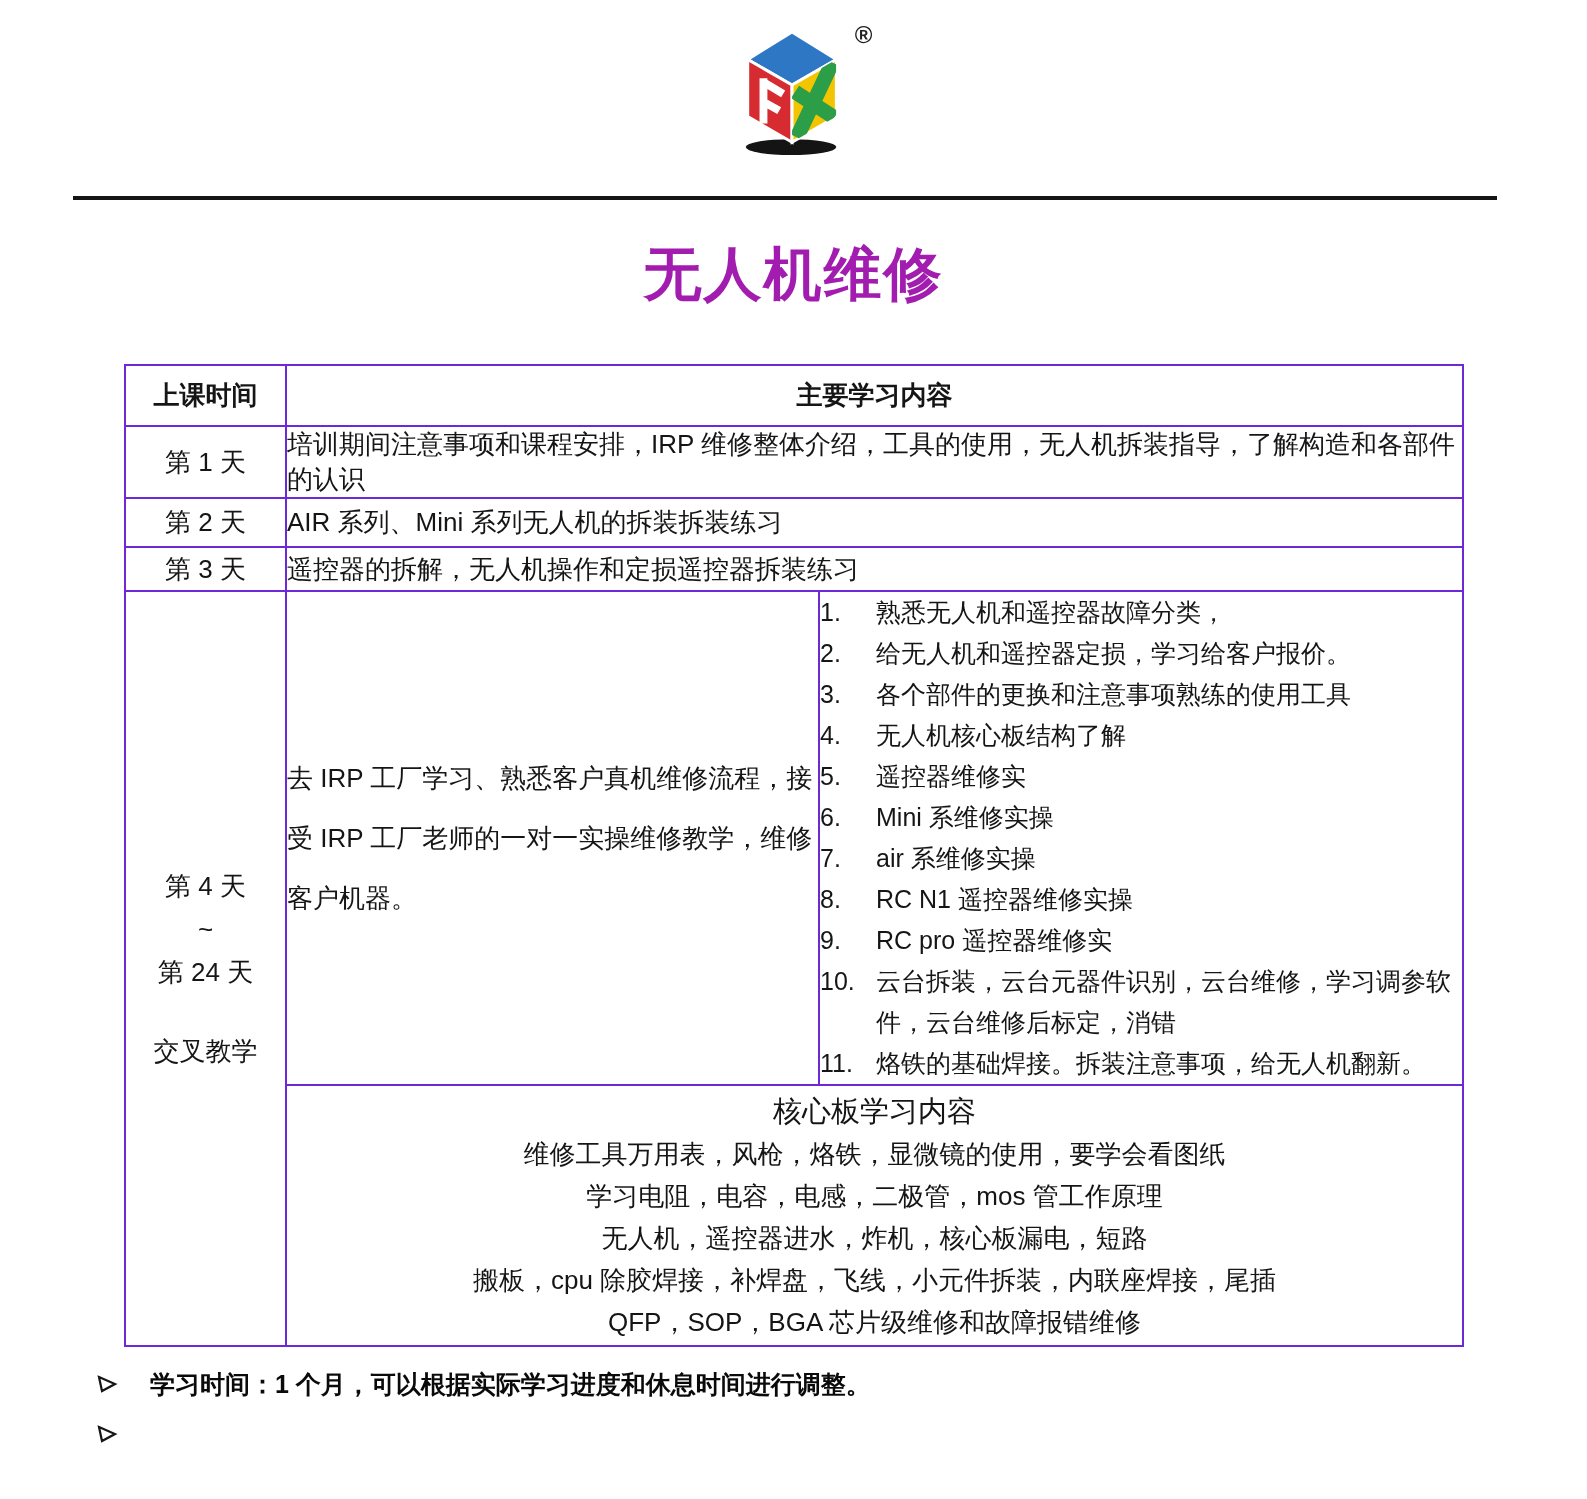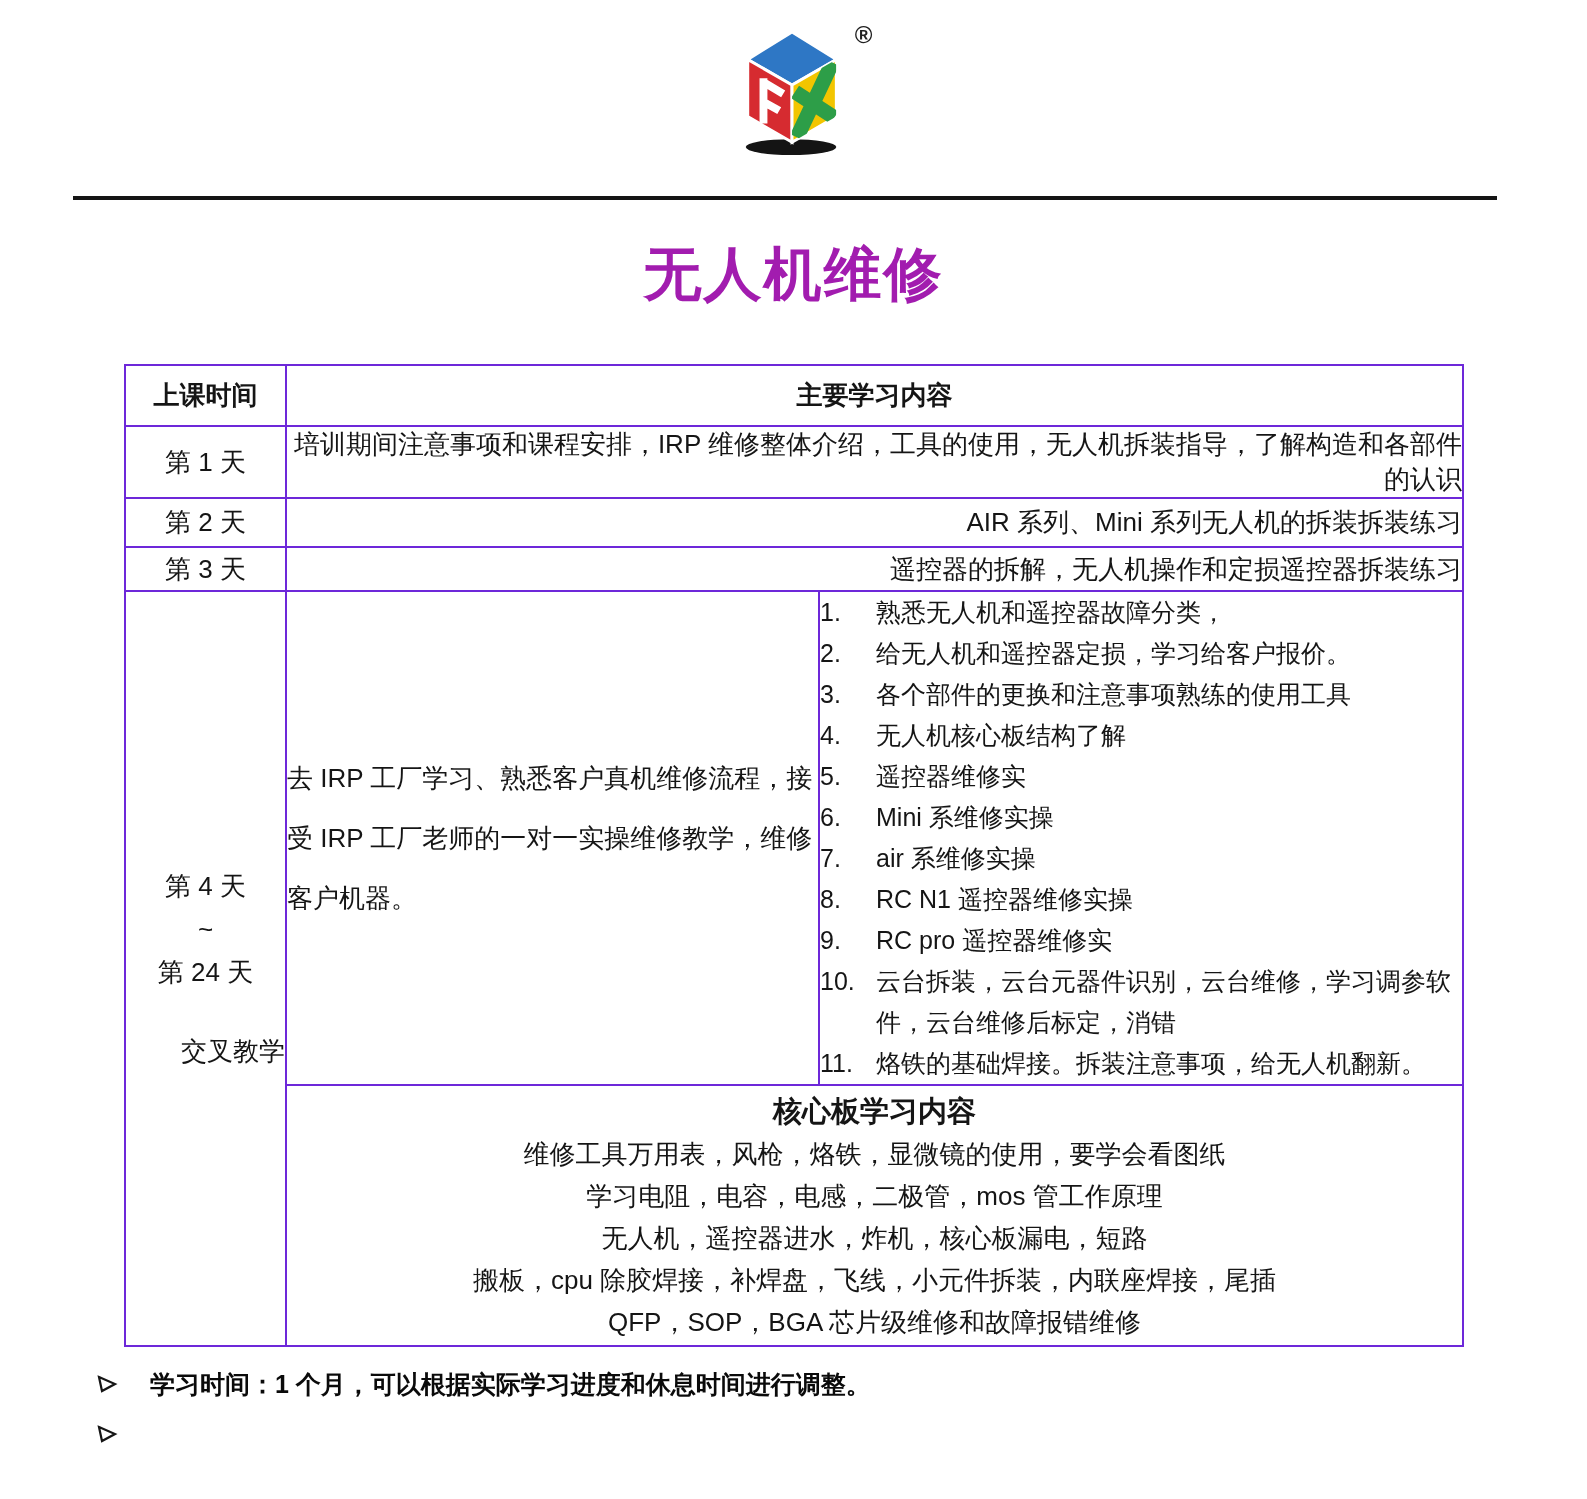--- a/index.html
+++ b/index.html
@@ -40,37 +40,37 @@
   }
   table.schedule td{
     border:2px solid #6d28d9;
     padding:0;vertical-align:middle;
     font-size:26px;color:#151515;
   }
   td.hdr-time,td.hdr-content{
     font-size:29px;font-weight:bold;text-align:center;height:59px;
   }
   td.day-col{text-align:center;}
-  td.row-content{text-align:right;padding:4px 10px;margin-left:43px;}
+  td.row-content{text-align:left;padding:4px 10px;margin-left:43px;}
   tr.r1 td{height:48px;}
   tr.r2 td{height:47px;}
   tr.r3 td{height:42px;}
   td.multi-day-cell{text-align:center;vertical-align:middle;}
   .sched-line{line-height:43px;}
-  .sched-line.cross{margin-top:36px;text-align:right;}
+  .sched-line.cross{margin-top:36px;}
   td.mid-cell{
     vertical-align:middle;padding:10px 14px;
     font-size:28px;line-height:60px;text-align:left;
   }
   td.list-cell{vertical-align:top;padding:14px 10px 8px 16px;}
   .num-item{display:flex;align-items:flex-start;font-size:25px;line-height:41px;}
   .num-item .num{flex:0 0 56px;}
   .num-item .itxt{flex:1 1 auto;}
   td.core-cell{vertical-align:top;padding-top:12px;text-align:center;}
-  .core-heading{font-size:29px;font-weight:bold;line-height:44px;}
+  .core-heading{font-size:29px;font-weight:normal;line-height:44px;}
   .core-line{font-size:26px;line-height:42px;}
   
   .notes{margin:20px 0 0 95px;}
   .note-row{display:flex;align-items:center;margin-bottom:17px;}
   .note-bullet{flex:0 0 55px;padding-top:4px;}
   .note-text{font-size:25px;font-weight:bold;line-height:34px;color:#0a0a0a;}
 </style>
 </head>
 <body>
 

